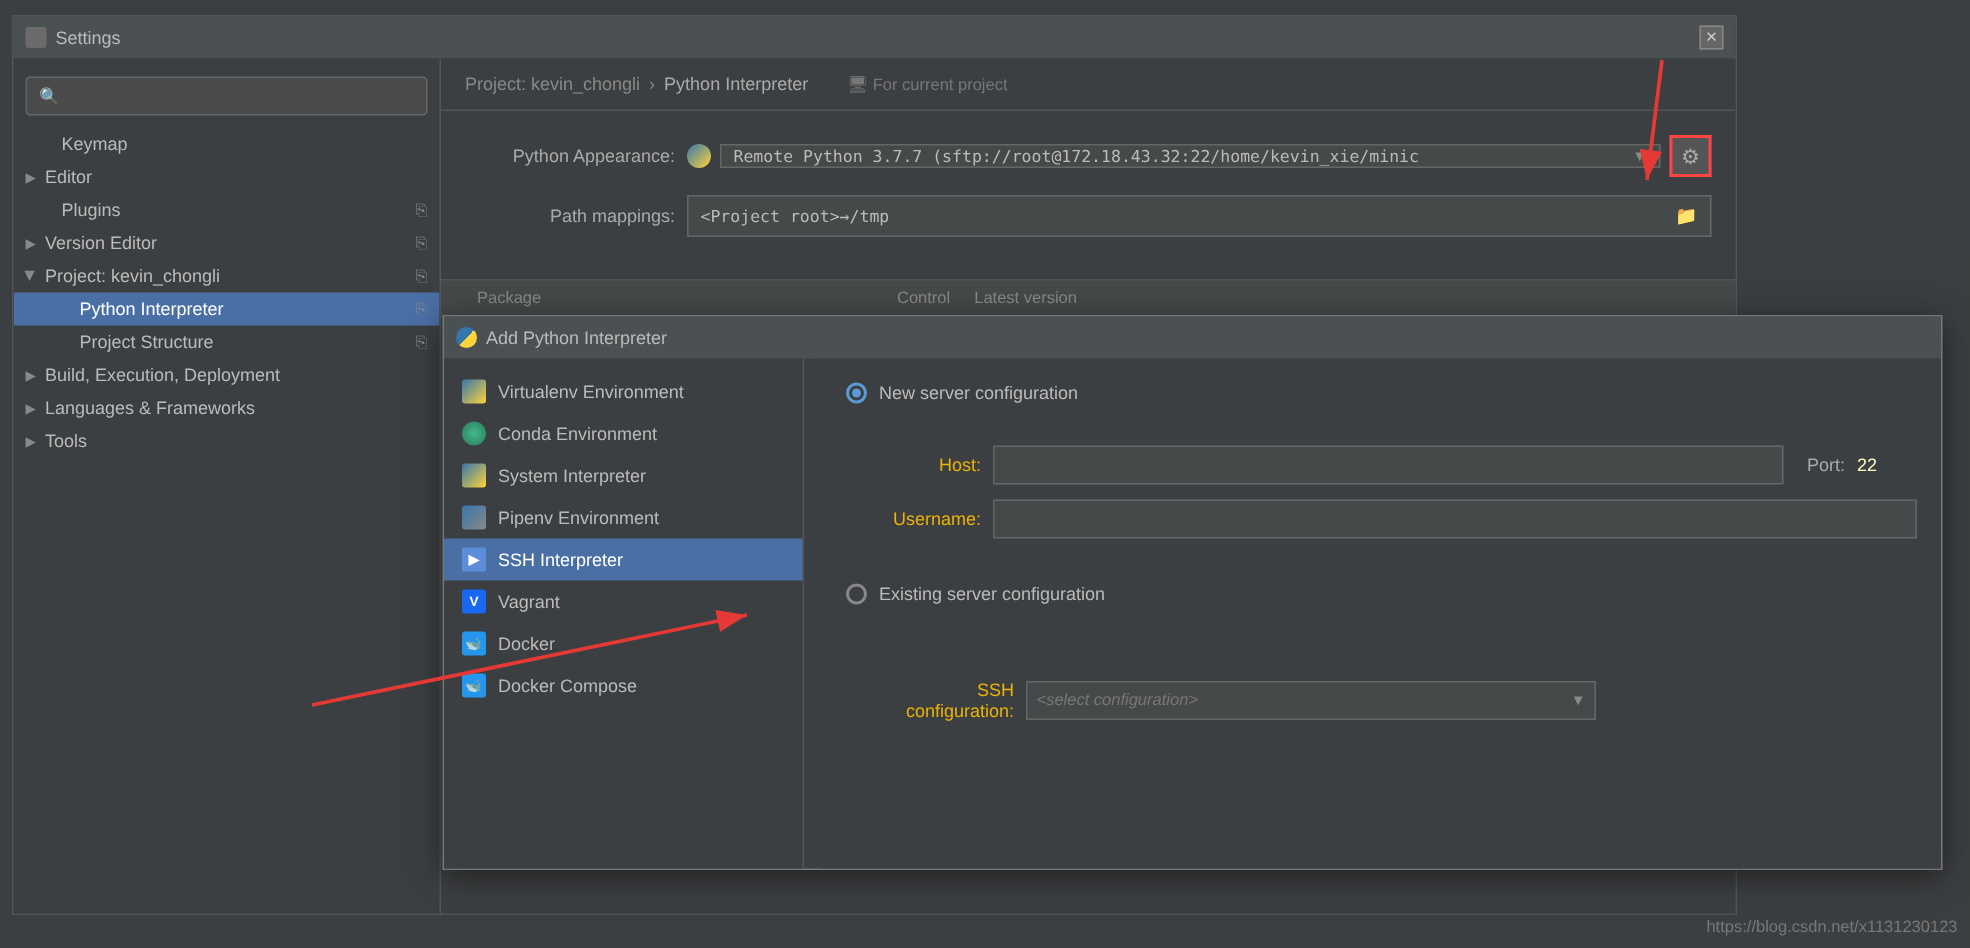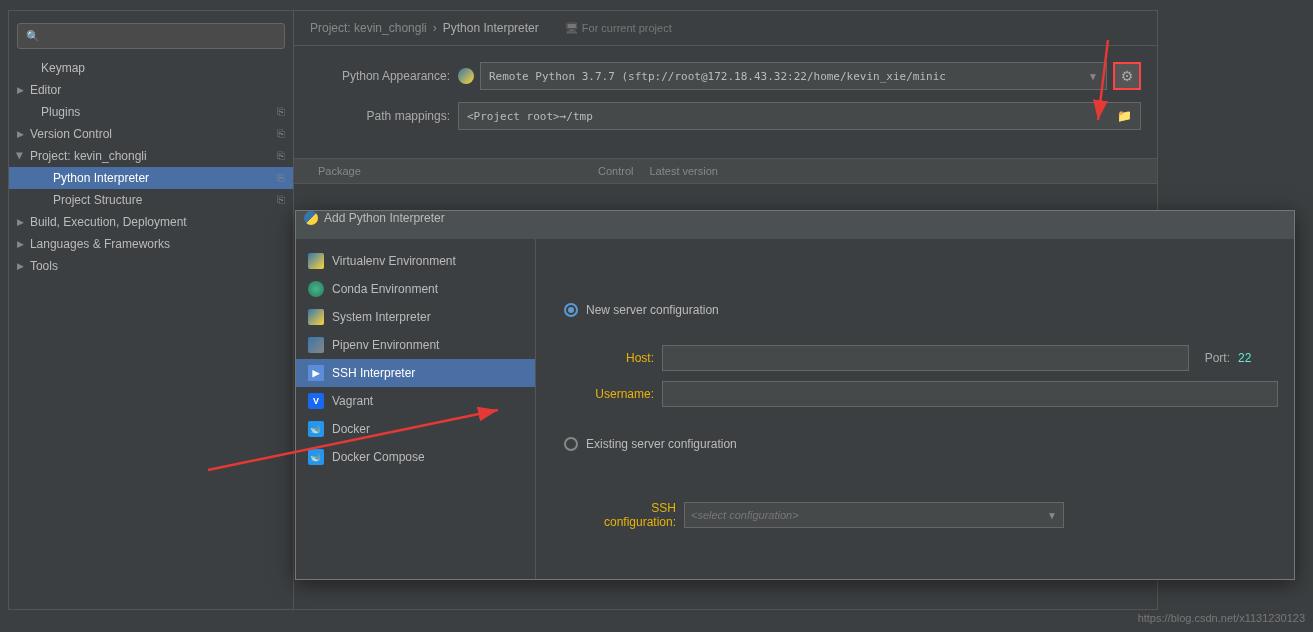--- a/index.html
+++ b/index.html
@@ -186,21 +186,21 @@
       gap: 6px;
     }
 
     .form-select {
       flex: 1;
       background: #45494a;
       border: 1px solid #666;
       color: #bbbbbb;
       padding: 4px 8px;
       font-size: 12px;
-      height: 28px;
+      height: 16px;
       display: flex;
       align-items: center;
       justify-content: space-between;
     }
 
     .form-select-text {
       font-family: monospace;
       font-size: 11px;
       color: #bbbbbb;
       overflow: hidden;
@@ -281,20 +281,21 @@
       border: 1px solid #777;
       box-shadow: 0 4px 20px rgba(0,0,0,0.5);
       display: flex;
       flex-direction: column;
     }
 
     .dialog-titlebar {
       background: #4b5052;
       height: 28px;
       display: flex;
+      align-items: center;
       padding: 0 8px;
       gap: 6px;
       flex-shrink: 0;
     }
 
     .dialog-title-icon {
       width: 14px;
       height: 14px;
       background: linear-gradient(135deg, #3776ab 50%, #ffd43b 50%);
       border-radius: 50%;
@@ -392,21 +393,20 @@
 
     .radio-group {
       display: flex;
       flex-direction: column;
       gap: 12px;
     }
 
     .radio-option {
       display: flex;
       gap: 8px;
-      margin-top: 48px;
     }
 
     .radio-btn {
       width: 14px;
       height: 14px;
       border-radius: 50%;
       border: 2px solid #888;
       background: transparent;
       display: flex;
       align-items: center;
@@ -460,21 +460,21 @@
       padding: 0 6px;
     }
 
     .port-label {
       color: #aaa;
       font-size: 12px;
       margin-left: 8px;
     }
 
     .port-value {
-      color: #5eead4;
+      color: #fef9c3;
       font-size: 12px;
       width: 40px;
     }
 
     .existing-radio-row {
       display: flex;
       align-items: center;
       gap: 8px;
       margin-bottom: 12px;
     }
@@ -511,20 +511,27 @@
     
     .gear-btn.highlighted {
       border: 2px solid #ff4444;
     }
   </style>
 </head>
 <body>
 
 <div class="settings-window">
 
+  <div class="window-titlebar">
+    <div class="window-title">
+      <div class="window-icon"></div>
+      <span>Settings</span>
+    </div>
+    <div class="window-close">✕</div>
+  </div>
 
   <div class="settings-body">
 
     <div class="sidebar">
       <div class="search-box">
         <span class="search-icon">🔍</span>
       </div>
 
       <div class="sidebar-item" style="padding-left: 32px;">
         <span>Keymap</span>
@@ -532,21 +539,21 @@
       <div class="sidebar-item sidebar-item-expandable">
         <span class="expand-arrow">▶</span>
         <span>Editor</span>
       </div>
       <div class="sidebar-item" style="padding-left: 32px;">
         <span>Plugins</span>
         <span class="sidebar-item-copy-icon">⎘</span>
       </div>
       <div class="sidebar-item sidebar-item-expandable">
         <span class="expand-arrow">▶</span>
-        <span>Version Control</span>
+        <span>Version Editor</span>
         <span class="sidebar-item-copy-icon">⎘</span>
       </div>
       <div class="sidebar-item sidebar-item-expandable">
         <span class="expand-arrow open">▶</span>
         <span>Project: kevin_chongli</span>
         <span class="sidebar-item-copy-icon">⎘</span>
       </div>
       <div class="sidebar-item selected" style="padding-left: 44px;">
         <span>Python Interpreter</span>
         <span class="sidebar-item-copy-icon">⎘</span>

